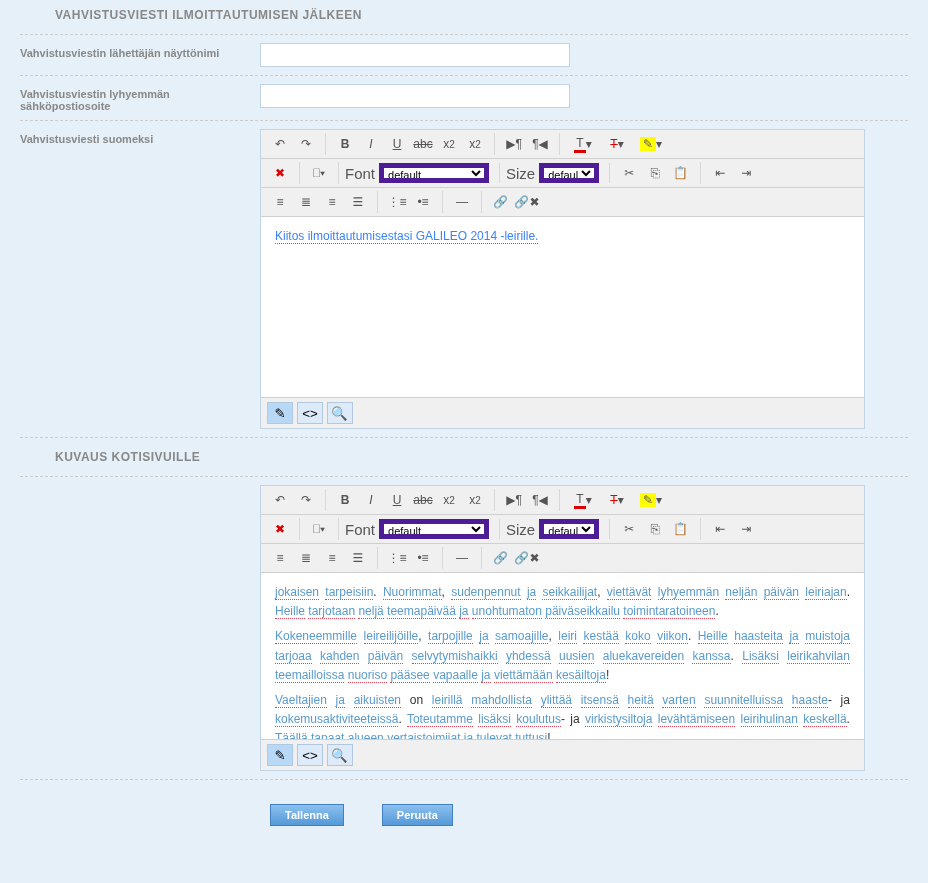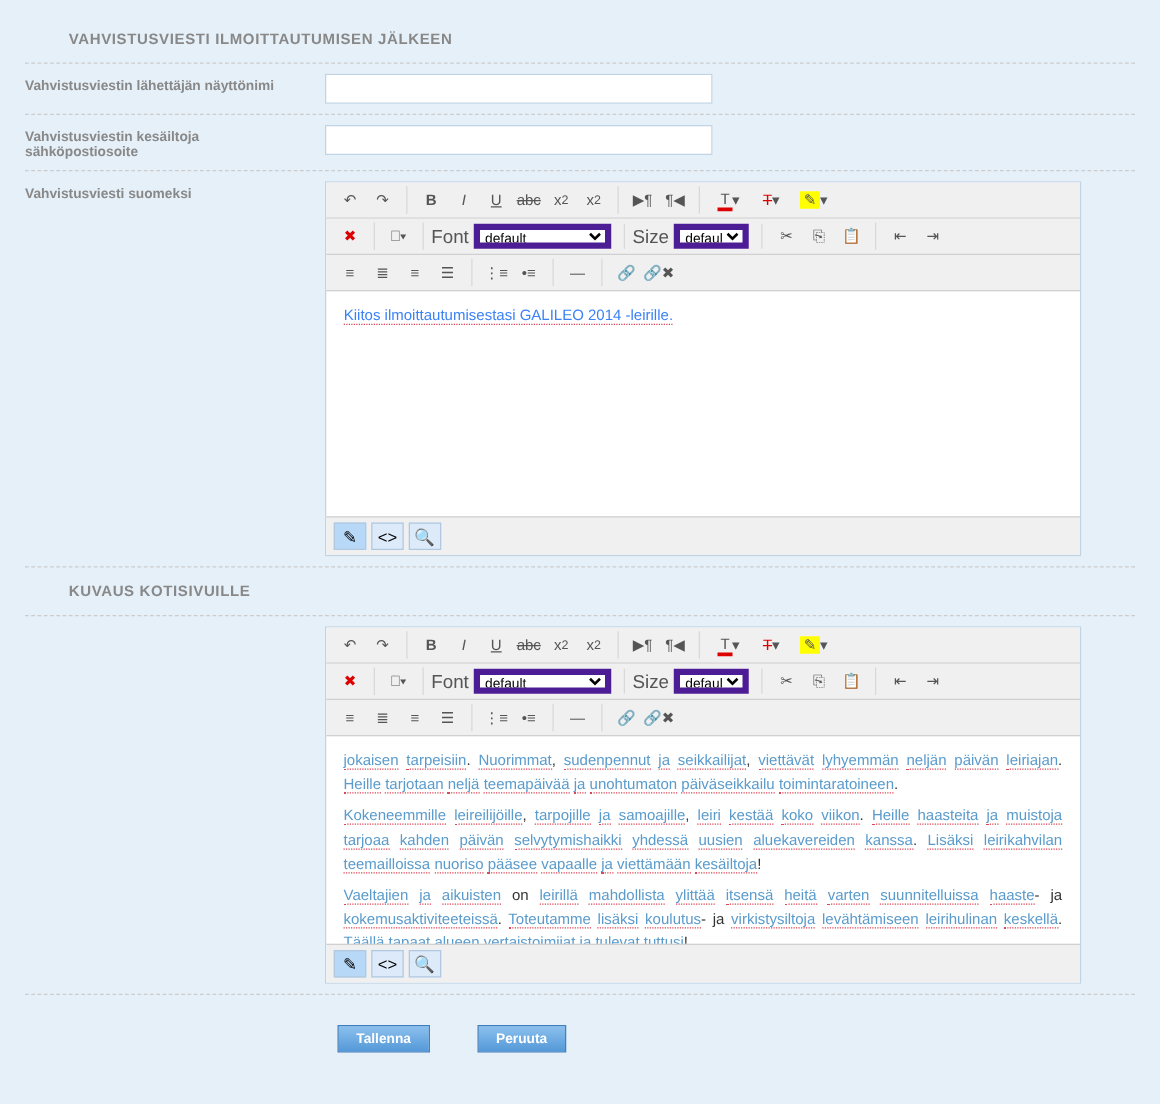--- a/index.html
+++ b/index.html
@@ -1,17 +1,17 @@
 <!DOCTYPE html>
 <html><head>
 <meta charset="utf-8">
 <style>
 * { box-sizing: border-box; margin: 0; padding: 0; }
 body { font-family: Verdana, Arial, sans-serif; font-size: 11px; background: #e6f0f8; color: #666; padding: 0; }
-.container { width: 928px; margin: 16px auto; background: #e6f0f8; padding: 0 20px; }
+.container { width: 928px; margin: 0 auto; background: #e6f0f8; padding: 0 20px; }
 .section-header { font-size: 12px; font-weight: bold; color: #888; padding: 8px 0 8px 35px; letter-spacing: 0.5px; }
 .divider { border: none; border-top: 1px dashed #ccc; margin: 4px 0; }
 .form-row { display: flex; align-items: flex-start; margin: 8px 0; }
 .form-label { width: 240px; padding-right: 20px; color: #888; font-size: 11px; font-weight: bold; padding-top: 4px; }
 .form-field { flex: 1; }
 .text-input { width: 310px; height: 24px; border: 1px solid #c0d4e6; background: #fff; padding: 2px 6px; font-size: 11px; }
 .editor-wrap { border: 1px solid #c0d4e6; background: #fff; width: 605px; position: relative; }
 .toolbar { background: #f0f0f0; border-bottom: 1px solid #d0d0d0; padding: 3px 6px; display: flex; flex-wrap: wrap; align-items: center; gap: 0; }
 .tb-group { display: inline-flex; align-items: center; border-right: 1px solid #d8d8d8; padding-right: 6px; margin-right: 6px; }
 .tb-group:last-child { border-right: none; }
@@ -42,21 +42,21 @@
 
   <div class="form-row">
     <div class="form-label">Vahvistusviestin lähettäjän näyttönimi</div>
     <div class="form-field">
       <input type="text" class="text-input" value="" style="">
     </div>
   </div>
   <hr class="divider">
 
   <div class="form-row">
-    <div class="form-label">Vahvistusviestin kesäiltoja sähköpostiosoite</div>
+    <div class="form-label">Vahvistusviestin lyhyemmän sähköpostiosoite</div>
     <div class="form-field">
       <input type="text" class="text-input" value="" style="">
     </div>
   </div>
   <hr class="divider">
 
   <div class="form-row">
     <div class="form-label">Vahvistusviesti suomeksi</div>
     <div class="form-field">
       <div class="editor-wrap">

